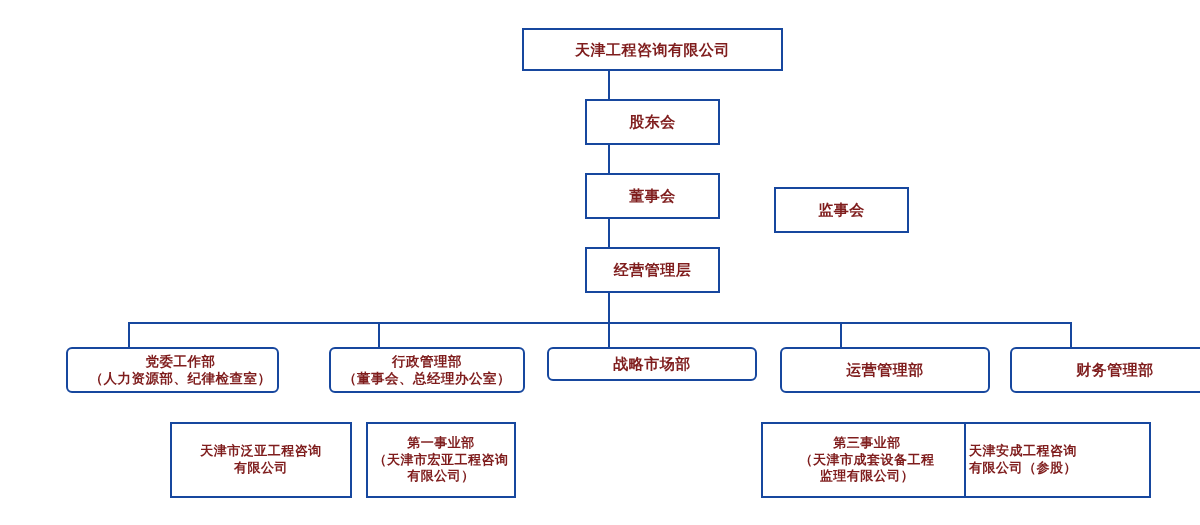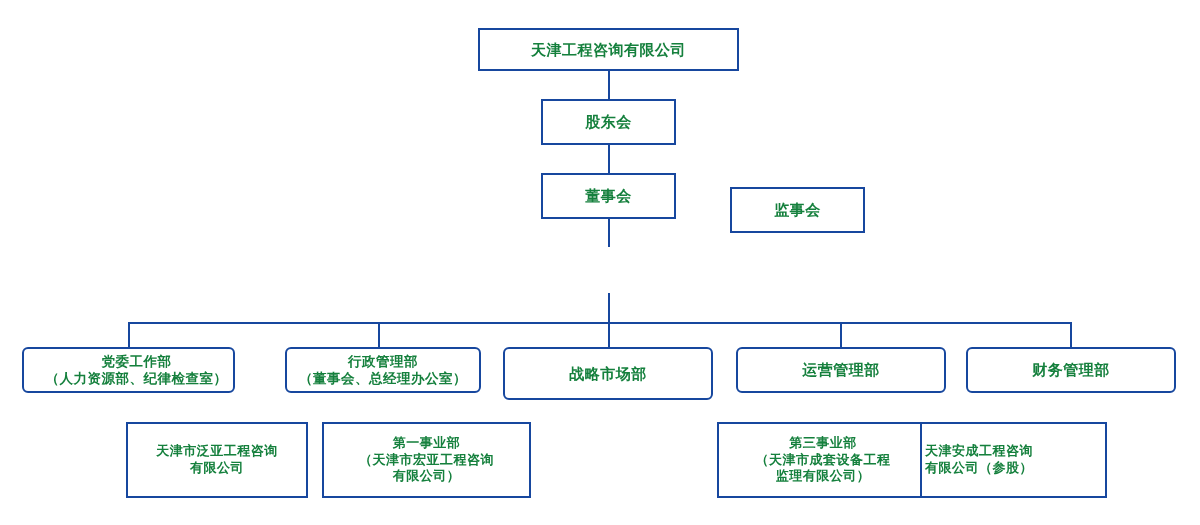--- a/index.html
+++ b/index.html
@@ -14,29 +14,30 @@
     height: 525px;
     background: #ffffff;
     font-family: "Liberation Sans", "DejaVu Sans", sans-serif;
     overflow: hidden;
   }
   .node {
     position: absolute;
     box-sizing: border-box;
     border: 2px solid #17479e;
     background: #ffffff;
-    color: #15803d;
+    color: #7f1d1d;
     font-weight: bold;
     display: flex;
     align-items: center;
     justify-content: center;
     text-align: center;
     line-height: 1.28;
     letter-spacing: 0.5px;
     white-space: pre-line;
+    margin-left: 44px;
   }
   .node.rounded { border-radius: 6px; }
   .node.sharp   { border-radius: 0; }
   .node.left    { justify-content: flex-start; text-align: right; padding-left: 3px; }
 
   
   .t-root  { font-size: 15px; }
   .t-mid   { font-size: 15px; }
   .t-dept  { font-size: 15px; }
   .t-dept2 { font-size: 13.5px; }
@@ -70,32 +71,33 @@
   <div class="conn v" style="left:840px; top:322px; height:25px;"></div>
   <div class="conn v" style="left:1070px; top:322px; height:25px;"></div>
 
   <div class="node sharp t-root" style="left:478px; top:28px; width:261px; height:43px;">天津工程咨询有限公司</div>
 
   <div class="node sharp t-mid" style="left:541px; top:99px; width:135px; height:46px;">股东会</div>
 
   <div class="node sharp t-mid" style="left:541px; top:173px; width:135px; height:46px;">董事会</div>
   <div class="node sharp t-mid" style="left:730px; top:187px; width:135px; height:46px;">监事会</div>
 
+  <div class="node sharp t-mid" style="left:541px; top:247px; width:135px; height:46px;">经营管理层</div>
 
   <div class="node rounded t-dept2" style="left:22px; top:347px; width:213px; height:46px;padding-left:16px;">党委工作部
 （人力资源部、纪律检查室）</div>
   <div class="node rounded t-dept2" style="left:285px; top:347px; width:196px; height:46px;">行政管理部
 （董事会、总经理办公室）</div>
-  <div class="node rounded t-dept" style="left:503px; top:347px; width:210px; height:53px;">战略市场部</div>
+  <div class="node rounded t-dept" style="left:503px; top:347px; width:210px; height:34px;">战略市场部</div>
   <div class="node rounded t-dept" style="left:736px; top:347px; width:210px; height:46px;">运营管理部</div>
   <div class="node rounded t-dept" style="left:966px; top:347px; width:210px; height:46px;">财务管理部</div>
 
   <div class="node sharp t-sub" style="left:126px; top:422px; width:182px; height:76px;">天津市泛亚工程咨询
 有限公司</div>
-  <div class="node sharp t-sub" style="left:322px; top:422px; width:209px; height:76px;text-align:center;">第一事业部
+  <div class="node sharp t-sub" style="left:322px; top:422px; width:150px; height:76px;text-align:center;">第一事业部
 （天津市宏亚工程咨询
 有限公司）</div>
   <div class="node sharp t-sub" style="left:717px; top:422px; width:212px; height:76px;">第三事业部
 （天津市成套设备工程
 监理有限公司）</div>
   <div class="node sharp t-sub left" style="left:920px; top:422px; width:187px; height:76px;">天津安成工程咨询
 有限公司（参股）</div>
 
 </div>
 

